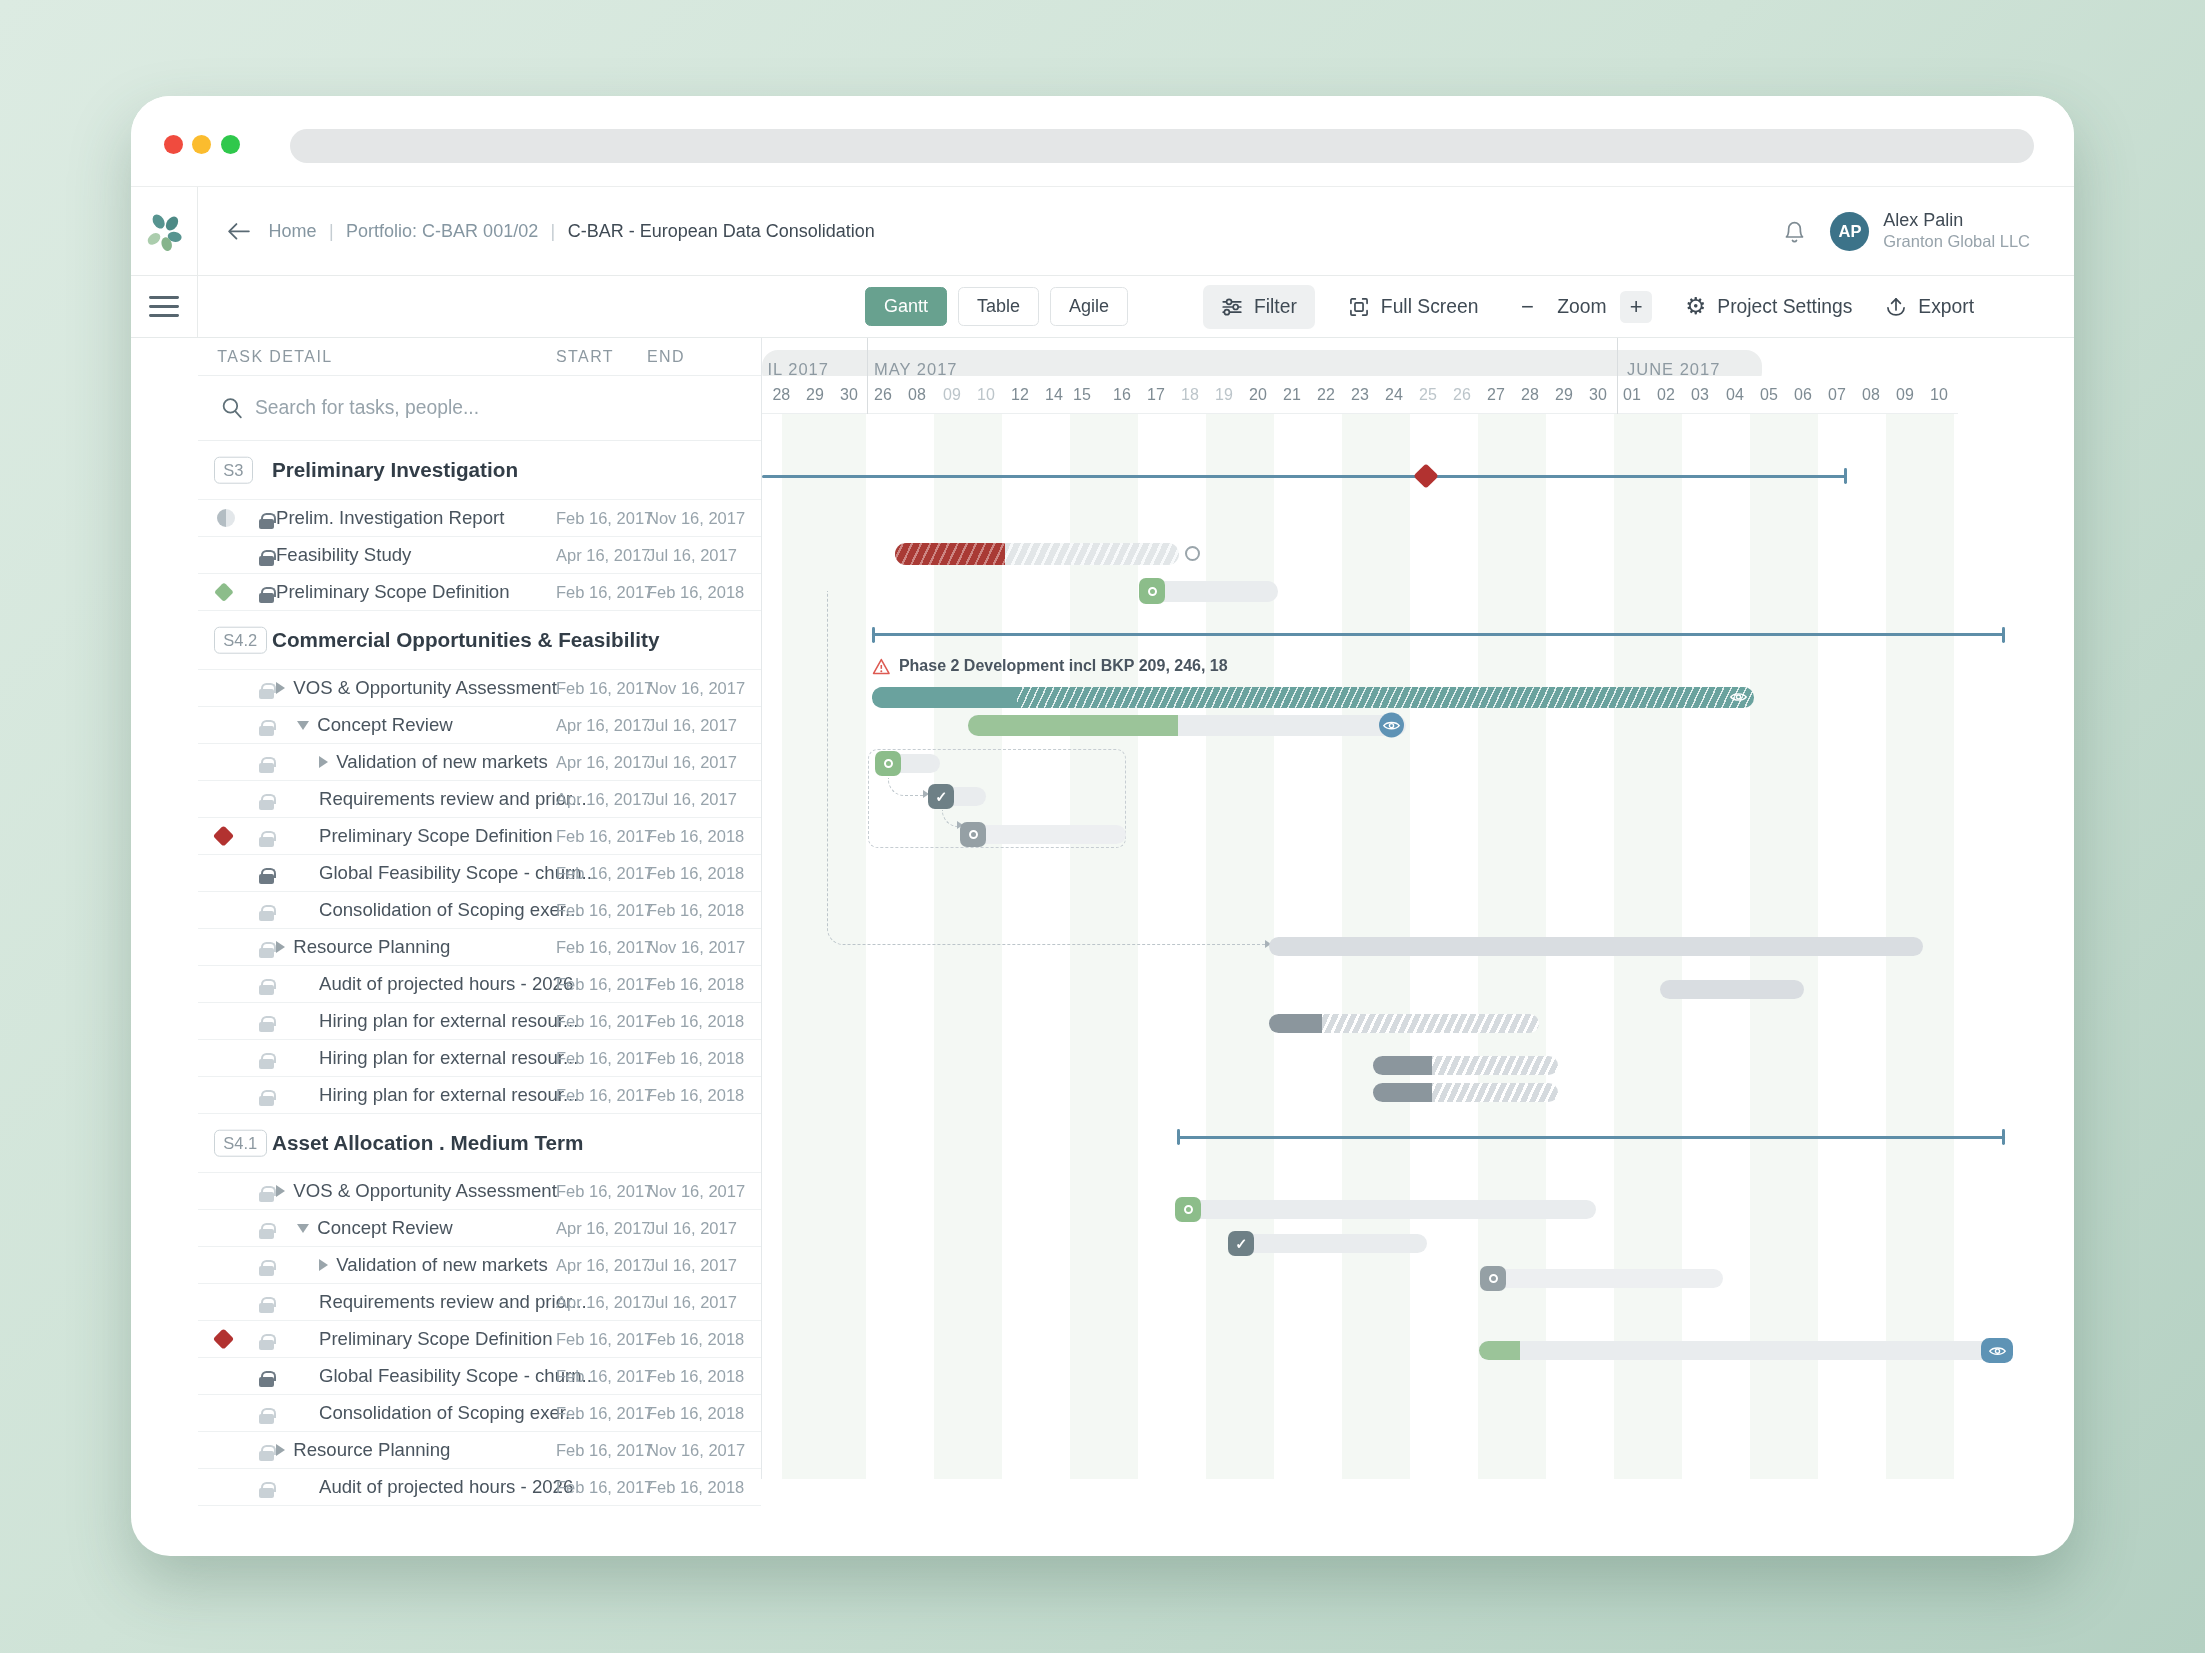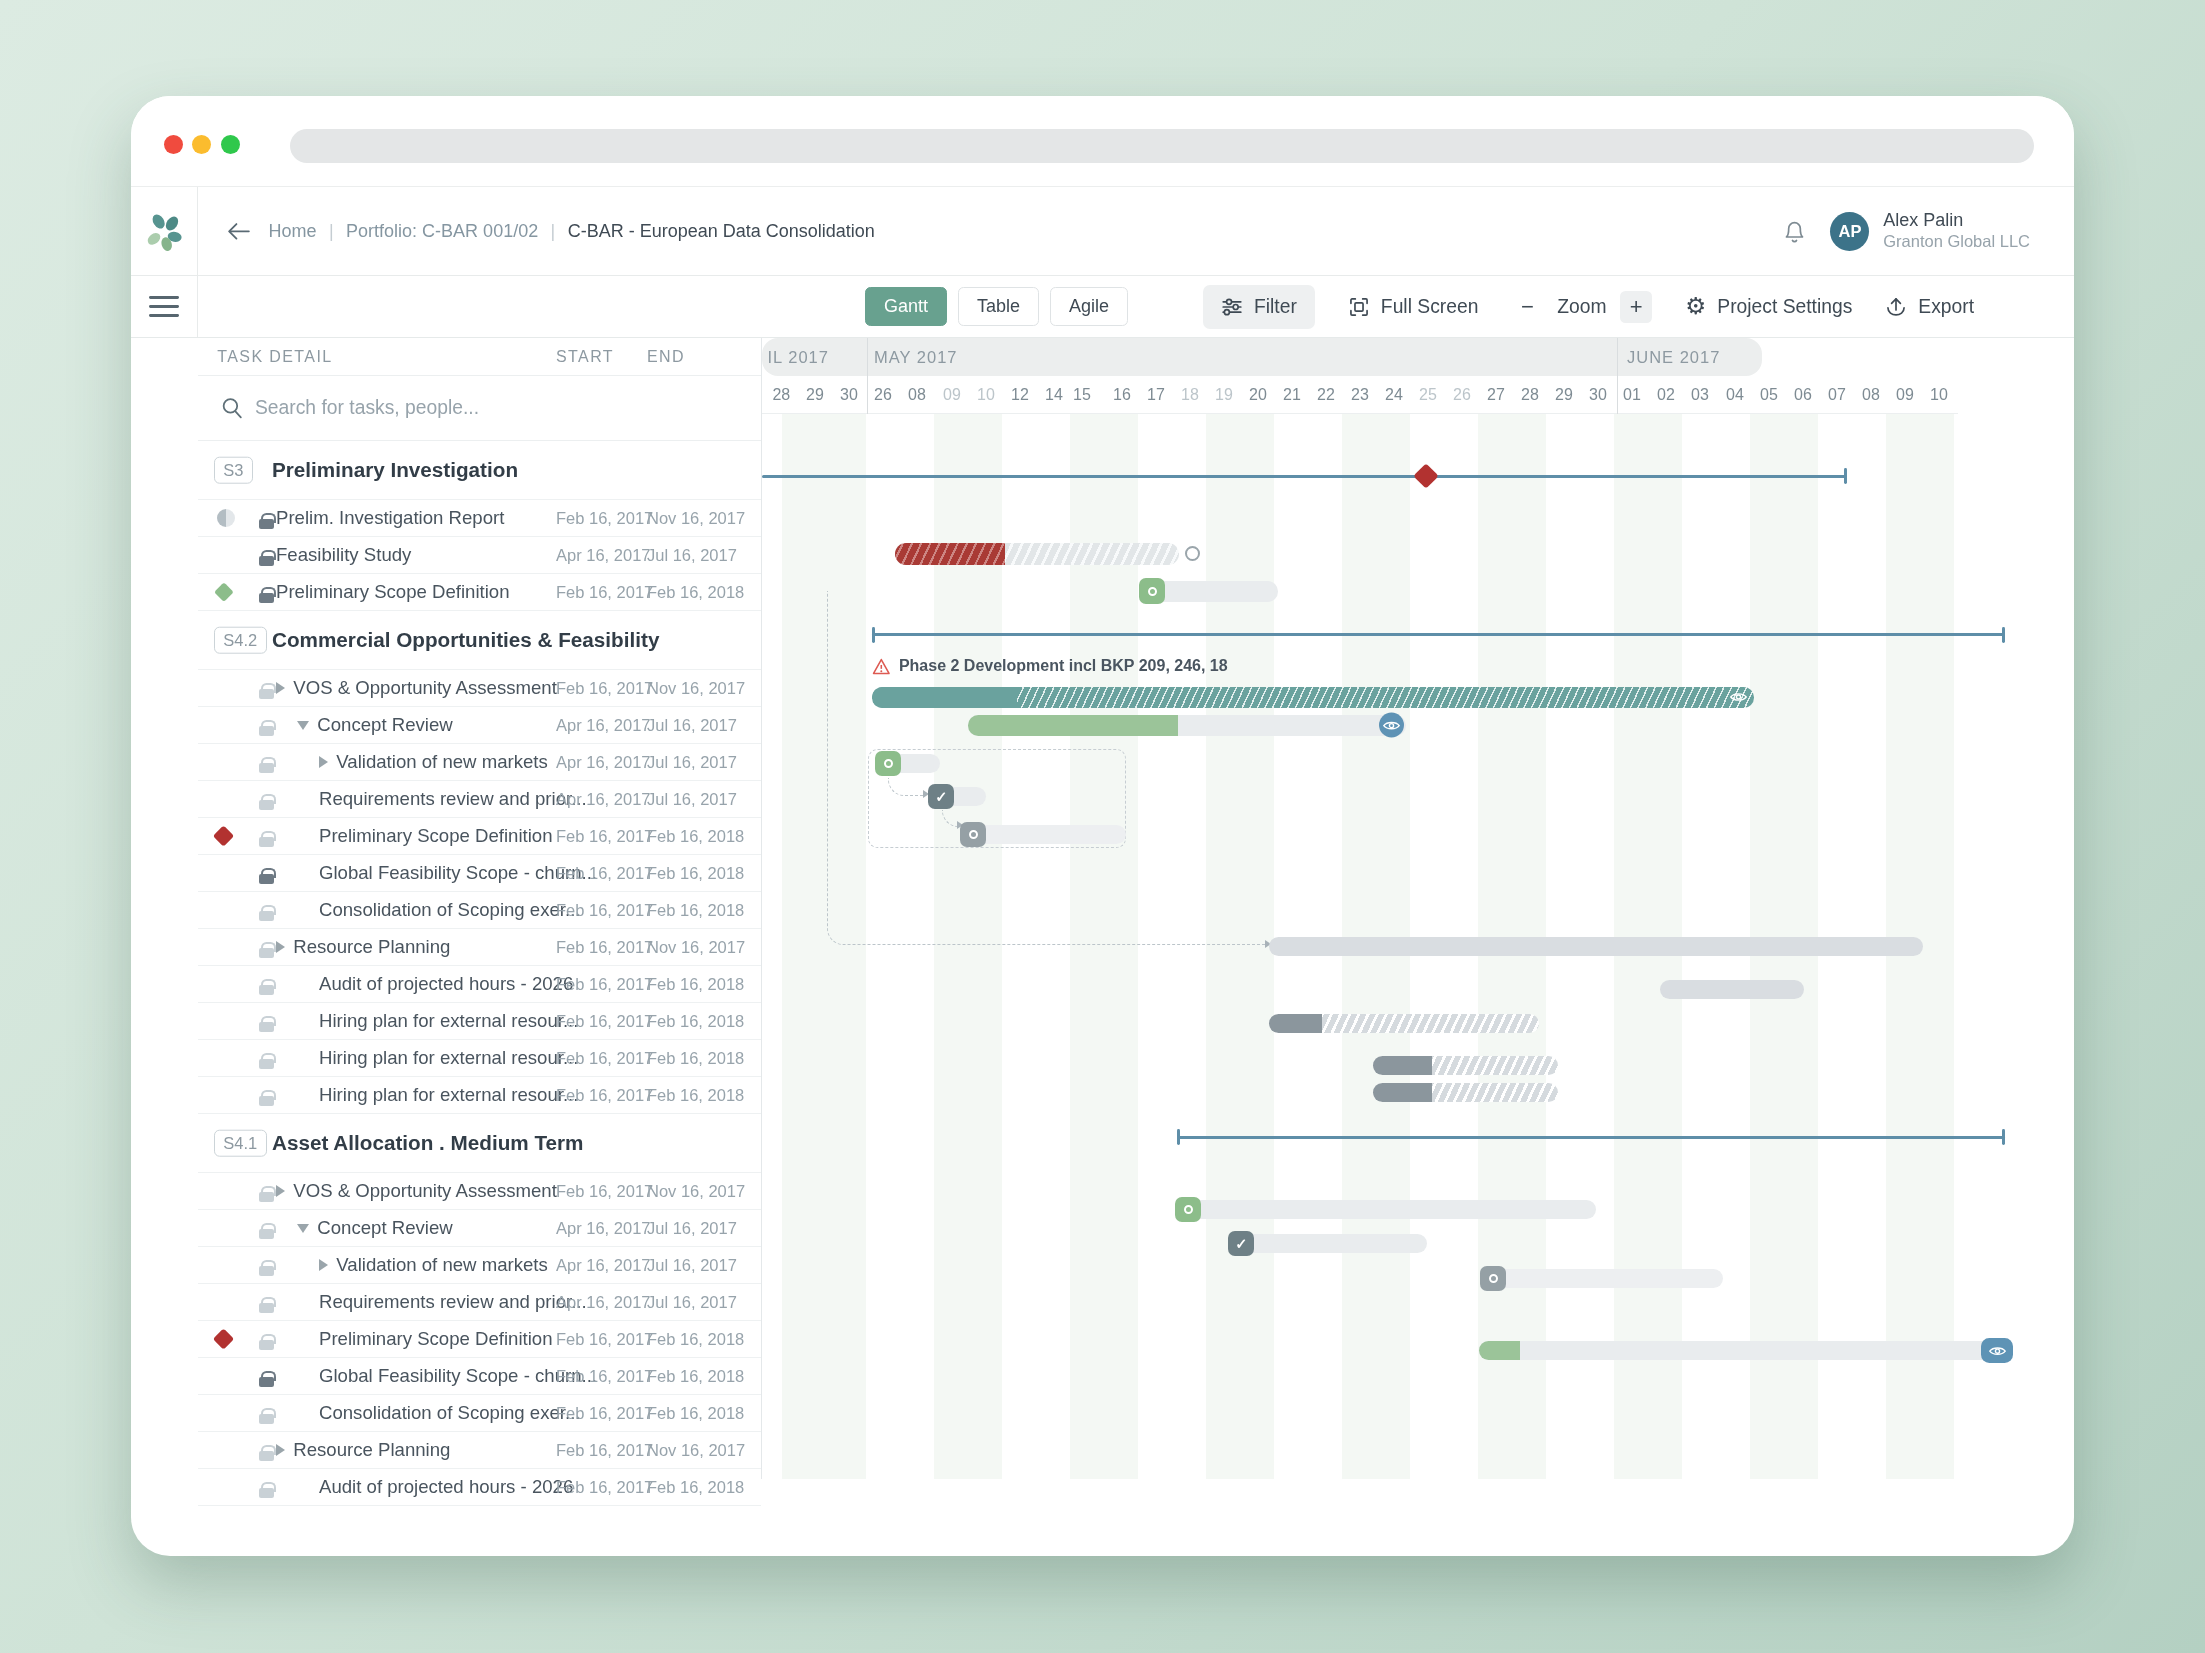--- a/index.html
+++ b/index.html
@@ -78,21 +78,21 @@
   .lock.light{background:#c9d1d6;} .lock.light::before{border-color:#c9d1d6;}
   .content{position:absolute;inset:0;display:flex;align-items:center;}
   .caret{width:0;height:0;margin-right:8.3px;flex:none;}
   .caret.right{border-left:9.6px solid #9aa5ab;border-top:6.2px solid transparent;border-bottom:6.2px solid transparent;}
   .caret.down{border-top:9.6px solid #9aa5ab;border-left:6.2px solid transparent;border-right:6.2px solid transparent;}
   .tlabel{font-size:18.6px;color:#49545e;white-space:nowrap;}
   .date{position:absolute;top:50%;transform:translateY(-50%);font-size:16.5px;color:#97a3ab;white-space:nowrap;}
   .date.start{left:358px;} .date.end{left:449px;}
   
   .gantt{position:relative;flex:1;overflow:hidden;background:#fff;}
-  .g-months{position:absolute;left:0;top:0;width:1000px;height:38px;background:#eceeee;border-radius:16px;}
+  .g-months{position:absolute;left:0;top:12px;width:1000px;height:38px;background:#eceeee;border-radius:16px;}
   .gmonth{position:absolute;top:50%;transform:translateY(-50%);font-size:16.5px;letter-spacing:1px;color:#8d99a1;white-space:nowrap;}
   .g-days{position:absolute;left:0;top:38px;width:1196px;height:38px;background:#fff;border-bottom:0.7px solid #eceff0;}
   .gday{position:absolute;top:50%;transform:translate(-50%,-50%);font-size:16px;color:#7e8b93;}
   .gday.muted{color:#bcc5ca;}
   .gdiv{position:absolute;top:0;width:0.7px;height:76px;background:#d9dddf;}
   .g-canvas{position:absolute;left:0;top:76px;width:1240px;height:1065px;
     background:repeating-linear-gradient(90deg,#f4f8f4 0 68px,#ffffff 68px 136px);
     background-position:36px 0;}
   .gline{position:absolute;height:3.4px;background:#5e8ea8;border-radius:2.1px;}
   .gtick{position:absolute;width:2.8px;height:16px;background:#5e8ea8;border-radius:1.4px;}

